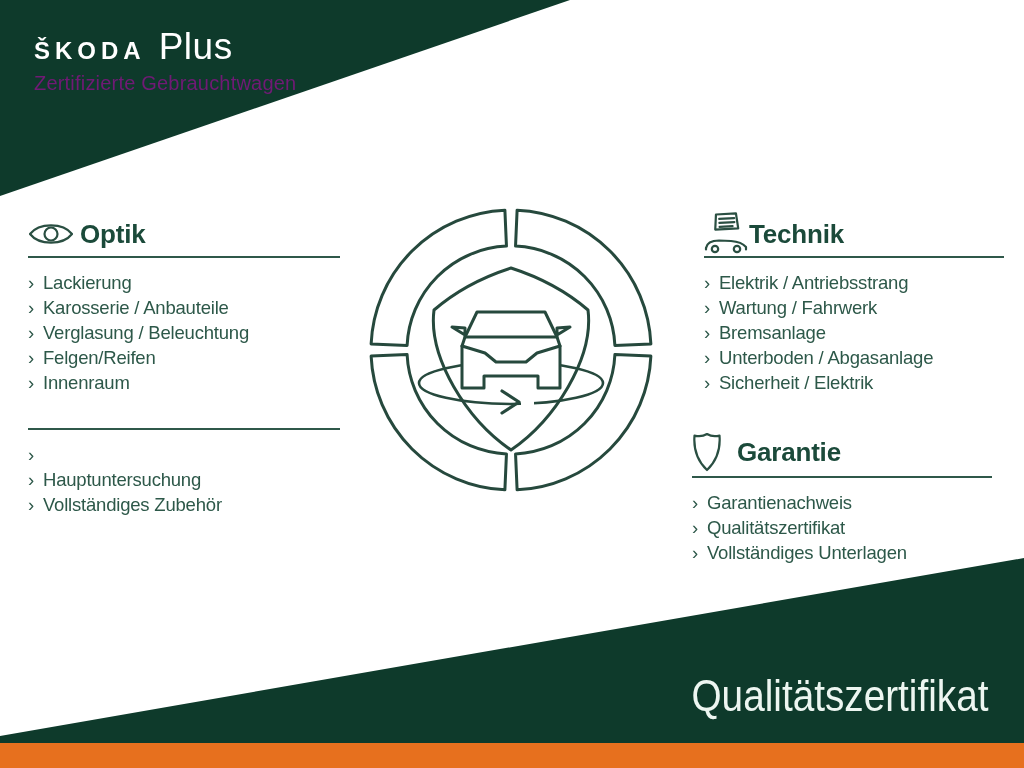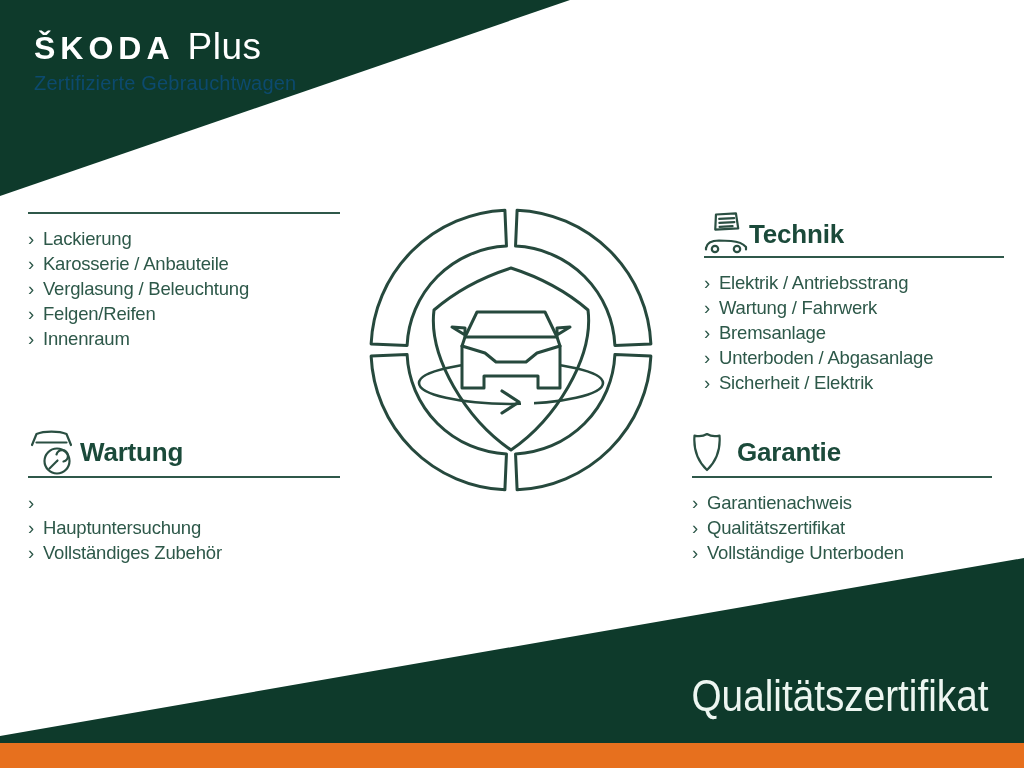--- a/index.html
+++ b/index.html
@@ -4,23 +4,23 @@
 <style>
   html,body{margin:0;padding:0;background:#ffffff;}
   .page{position:relative;width:1024px;height:768px;overflow:hidden;background:#ffffff;
         font-family:"Liberation Sans",sans-serif;}
 
   
   .top-wedge{position:absolute;left:0;top:0;width:1024px;height:220px;background:#0e3a2b;
              clip-path:polygon(0 0,570px 0,0 196px);}
   .logo{position:absolute;left:34px;top:26px;color:#ffffff;}
   .logo-line1{display:flex;align-items:baseline;gap:13px;}
-  .wordmark{font-size:32px;font-weight:700;letter-spacing:5px;}
+  .wordmark{font-size:24px;font-weight:700;letter-spacing:5px;}
   .plus{font-size:37px;font-weight:400;letter-spacing:.5px;}
-  .tagline{font-size:20px;font-weight:400;margin-top:4px;letter-spacing:.2px;color:#0c4a6e;}
+  .tagline{font-size:20px;font-weight:400;margin-top:4px;letter-spacing:.2px;color:#701a75;}
 
   
   .cat{position:absolute;width:312px;}
   #cat-optik{left:28px;top:212px;}
   #cat-technik{left:692px;top:212px;width:300px;margin-left:12px;}
   #cat-wartung{left:28px;top:428px;}
   #cat-garantie{left:692px;top:428px;width:300px;}
   .cat-head{display:flex;align-items:center;height:44px;}
   .row2 .cat-head{height:48px;}
   .cat-icon{flex:0 0 52px;width:52px;display:flex;align-items:center;}
@@ -52,20 +52,29 @@
   <div class="top-wedge"></div>
   <div class="logo">
     <div class="logo-line1">
       <span class="wordmark">ŠKODA</span>
       <span class="plus">Plus</span>
     </div>
     <div class="tagline">Zertifizierte Gebrauchtwagen</div>
   </div>
 
   <section class="cat row1" id="cat-optik">
+    <div class="cat-head">
+      <span class="cat-icon">
+        <svg class="icon-svg" width="46" height="30" viewBox="0 0 46 30">
+          <path d="M2 15 C11 3.5 35 3.5 44 15 C35 26.5 11 26.5 2 15 Z"></path>
+          <circle cx="23" cy="15" r="6.5"></circle>
+        </svg>
+      </span>
+      <h2 class="cat-title">Optik</h2>
+    </div>
     <div class="rule"></div>
     <ul>
       <li>
           <span class="bullet">›</span>
           <span>Lackierung</span>
         </li>
       <li>
           <span class="bullet">›</span>
           <span>Karosserie / Anbauteile</span>
         </li>
@@ -121,32 +130,20 @@
           <span>Unterboden / Abgasanlage</span>
         </li>
       <li>
           <span class="bullet">›</span>
           <span>Sicherheit / Elektrik</span>
         </li>
     </ul>
   </section>
 
   <section class="cat row2" id="cat-wartung">
-    <div class="cat-head">
-      <span class="cat-icon">
-        <svg class="icon-svg" width="48" height="48" viewBox="0 0 48 48">
-          <path d="M4 17 L8.5 6 C16 2.8 31 2.8 38.5 6 L43 17"></path>
-          <path d="M8.5 14.5 L38.5 14.5"></path>
-          <circle cx="29" cy="33" r="12.5" fill="#ffffff"></circle>
-          <path d="M21.5 40.5 L29.5 32.5"></path>
-          <path d="M28.5 26.5 A5.8 5.8 0 1 1 35.5 33.5"></path>
-        </svg>
-      </span>
-      <h2 class="cat-title">Wartung</h2>
-    </div>
     <div class="rule"></div>
     <ul>
       <li>
           <span class="bullet">›</span>
         </li>
       <li>
           <span class="bullet">›</span>
           <span>Hauptuntersuchung</span>
         </li>
       <li>
@@ -170,21 +167,21 @@
       <li>
           <span class="bullet">›</span>
           <span>Garantienachweis</span>
         </li>
       <li>
           <span class="bullet">›</span>
           <span>Qualitätszertifikat</span>
         </li>
       <li>
           <span class="bullet">›</span>
-          <span>Vollständige Unterboden</span>
+          <span>Vollständiges Unterlagen</span>
         </li>
     </ul>
   </section>
 
   <div class="emblem">
     <svg width="342" height="340" viewBox="-171 -170 342 340">
 
       <g class="art" stroke-width="3">
         <path id="seg" d="M 6.11 -139.87 A 140 140 0 0 1 139.87 -6.11 L 103.90 -4.54 A 104 104 0 0 0 4.54 -103.90 Z"></path>
         <use href="#seg" transform="rotate(90)"></use>

